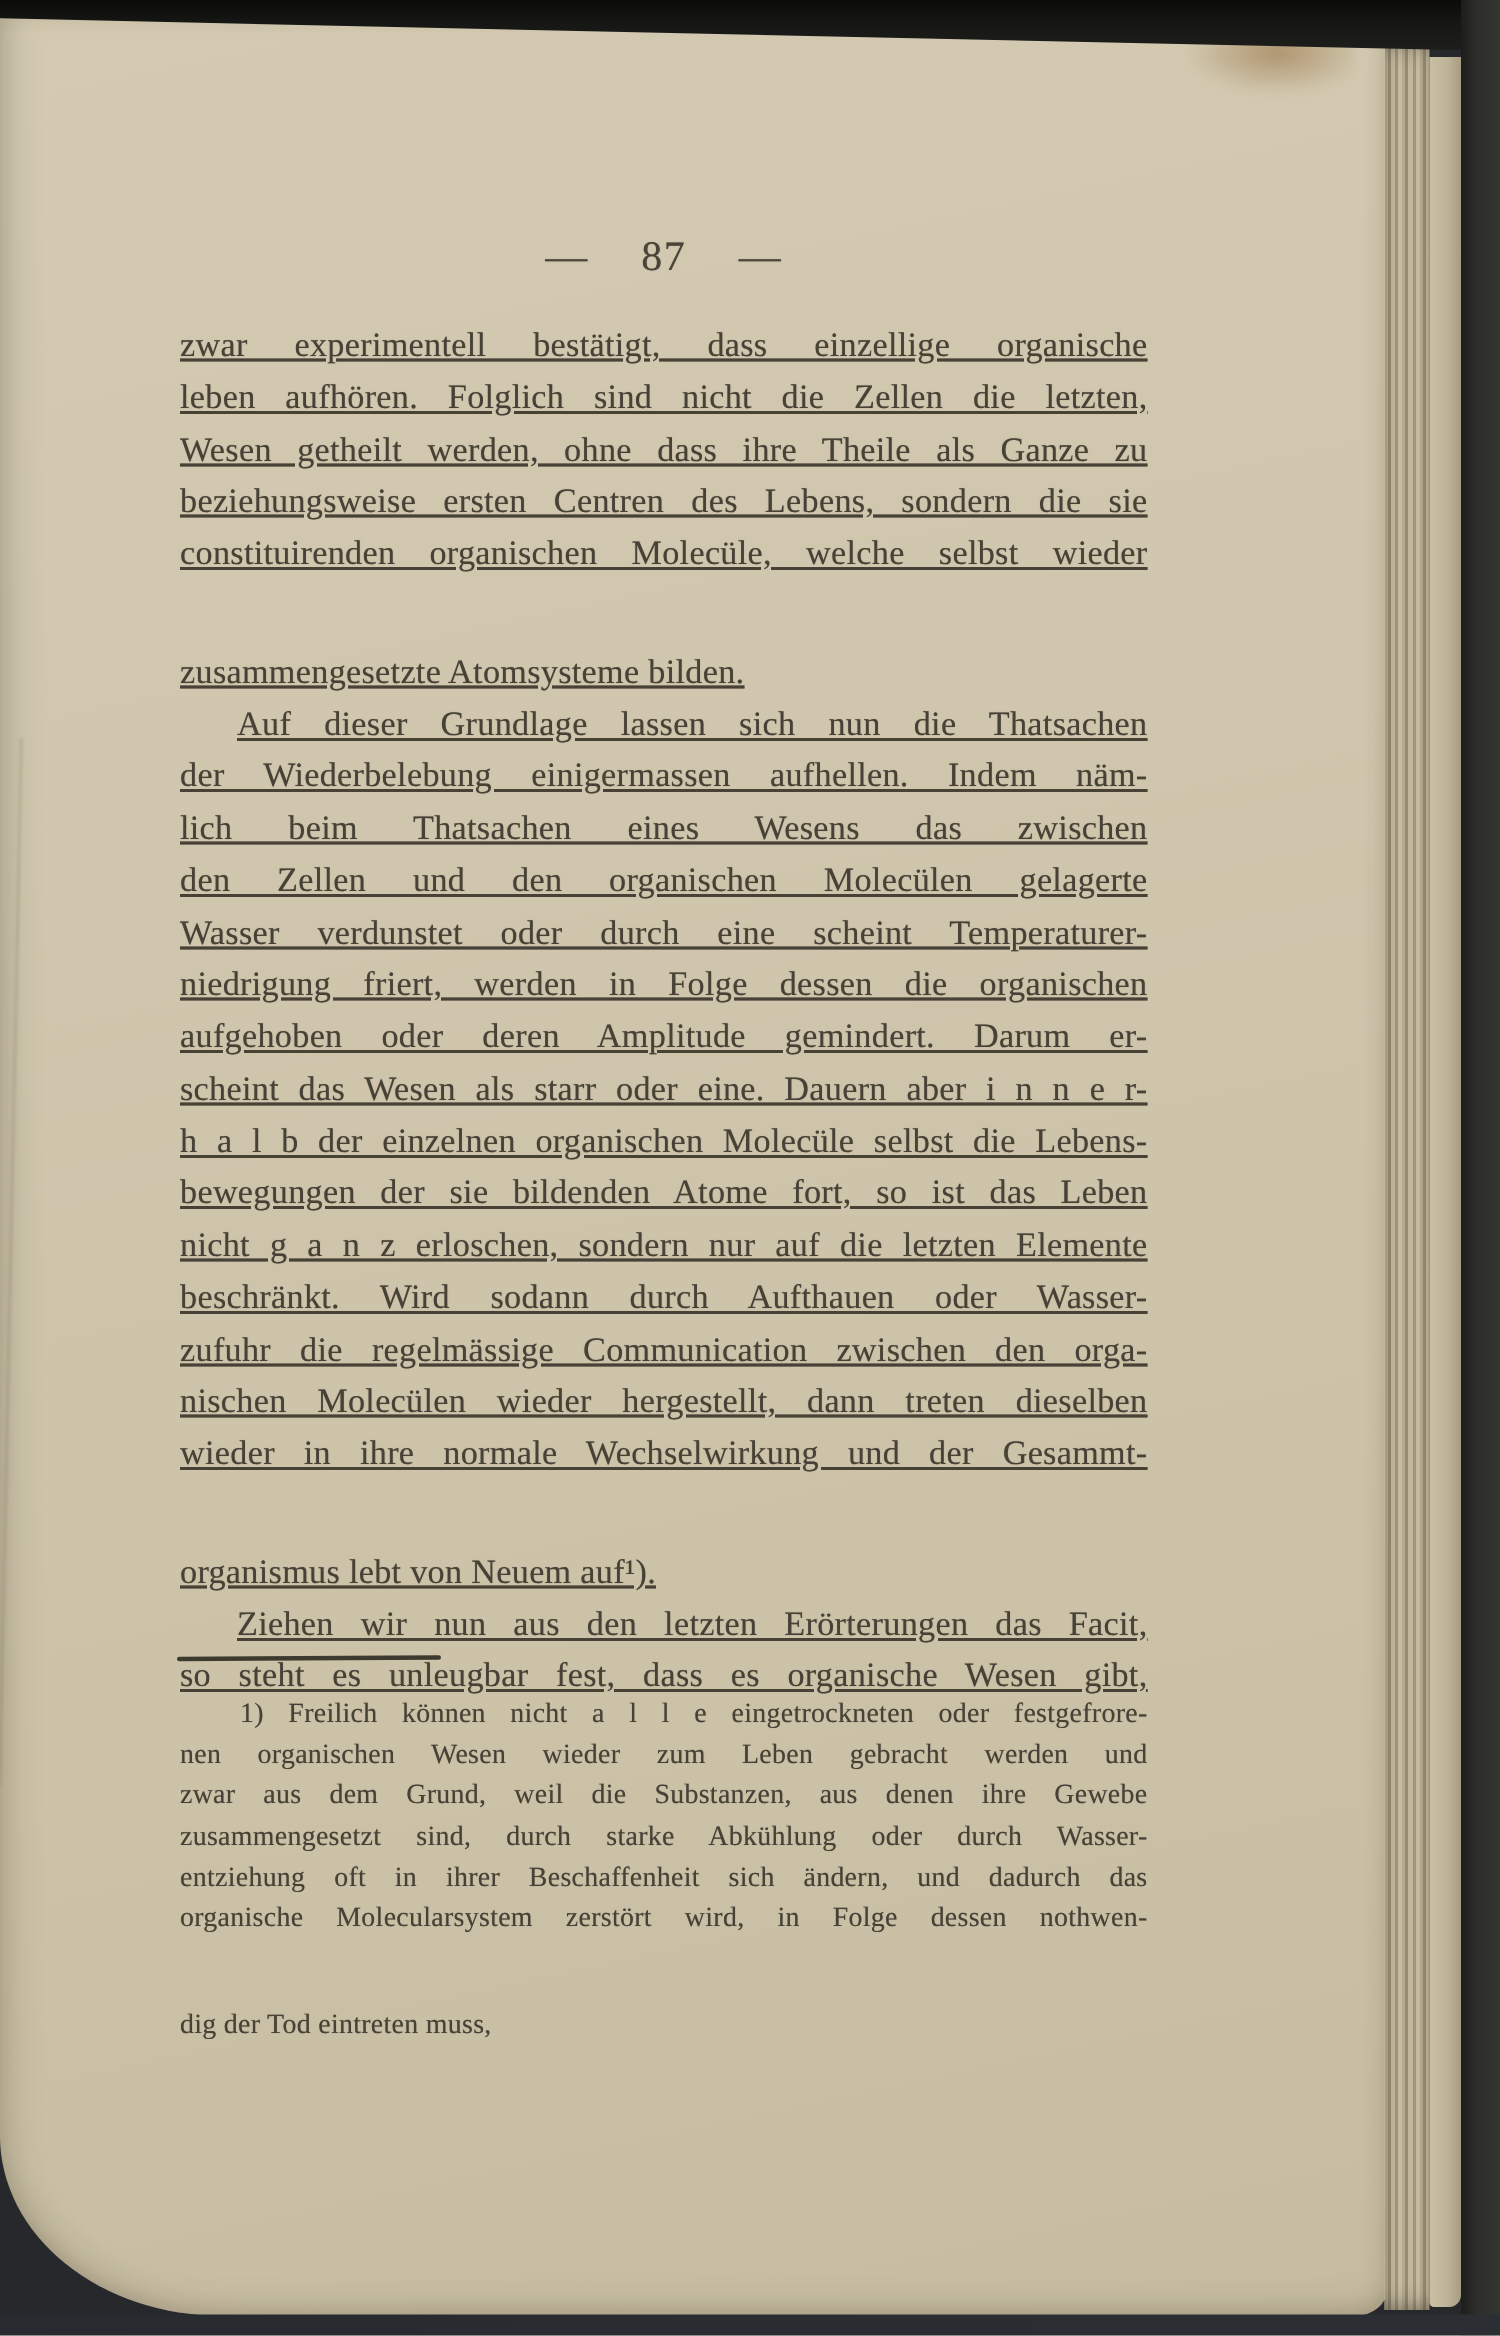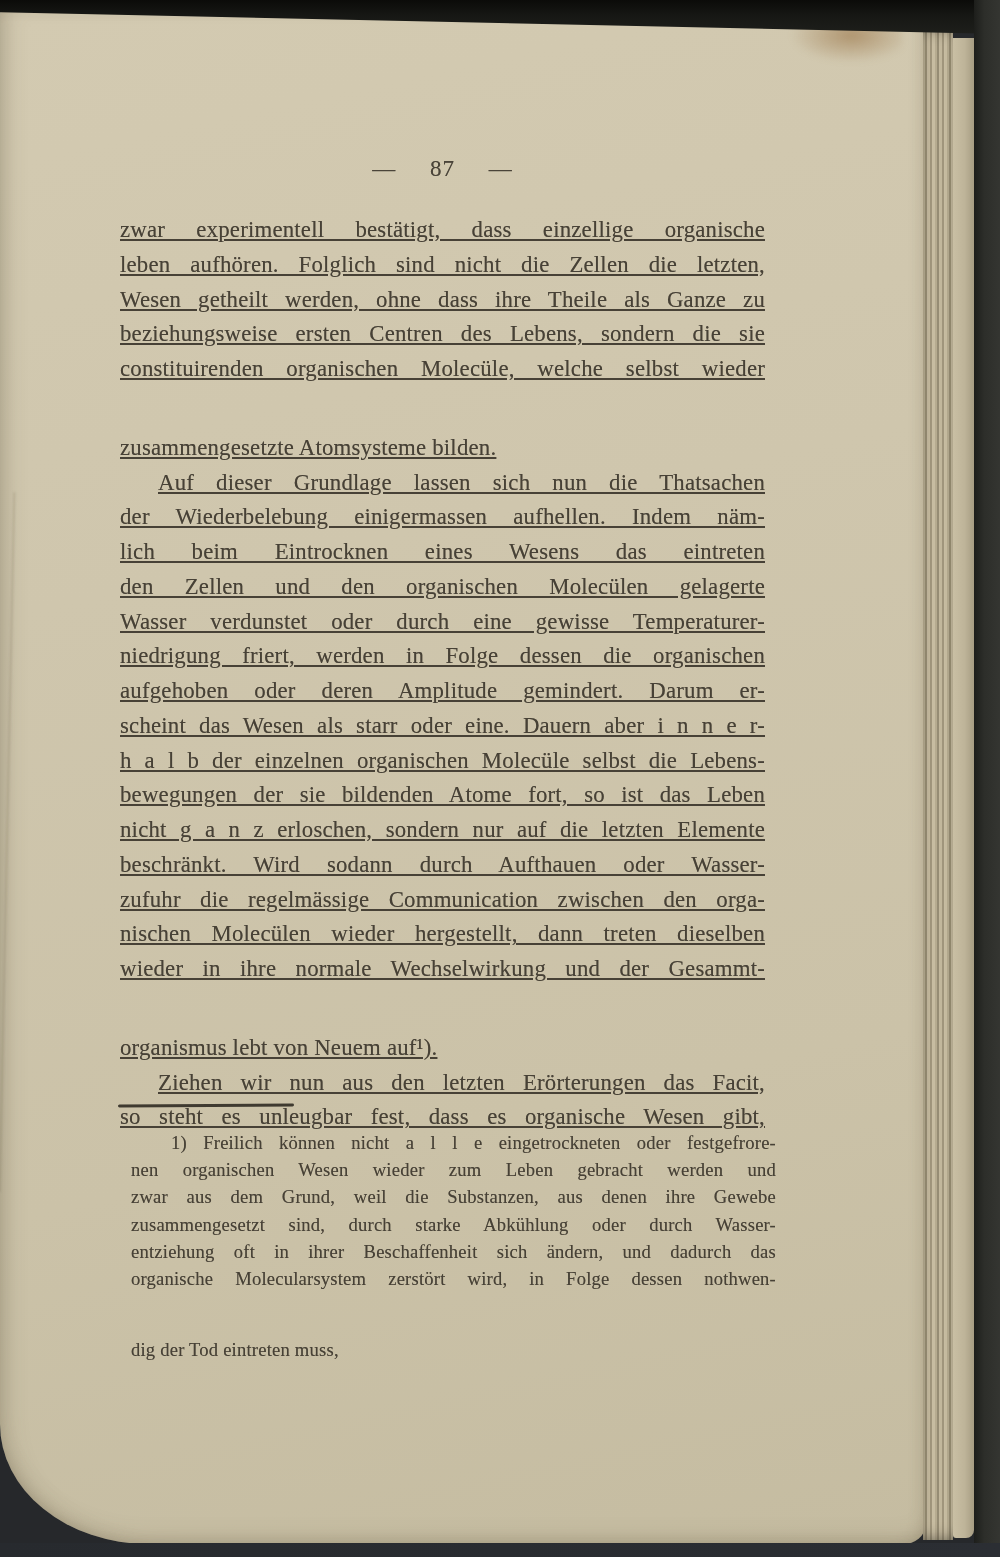--- a/index.html
+++ b/index.html
@@ -52,21 +52,21 @@
   .right-band{
     position:absolute;left:974px;top:0;width:26px;height:100%;
     background:linear-gradient(90deg,#1d1e1b 0%,#2d2e2a 40%,#343531 100%);
   }
   .bottom-band{
     position:absolute;left:0;top:1543px;width:100%;height:14px;
     background:linear-gradient(90deg,#272a2e 0%,#2b2e33 100%);
   }
   .page-header{
     position:absolute;left:120px;top:156px;width:645px;
-    text-align:center;font-size:23px;letter-spacing:1px;word-spacing:27px;
+    text-align:center;font-size:28px;letter-spacing:1px;word-spacing:27px;
     color:#4a4439;text-shadow:0 0 .6px rgba(71,65,54,.55);
   }
   .main-text{
     position:absolute;left:120px;top:213px;width:645px;
     font-size:22.8px;color:#474136;
     text-shadow:0 0 .6px rgba(71,65,54,.5);
     letter-spacing:.2px;
     text-decoration:underline;
   }
   .main-text .line{height:34.76px;line-height:34.76px;}
@@ -74,21 +74,21 @@
     text-align:justify;text-align-last:justify;
     overflow:visible;
   }
   .line.end{text-align-last:left;margin-top:44px;}
   .line.indent{text-indent:38px;}
   .footnote-rule{
     position:absolute;left:118px;top:1104px;width:176px;height:3px;
     background:#3f3a30;transform:rotate(-.3deg);border-radius:2px;
   }
   .footnote{
-    position:absolute;left:131px;top:1129px;width:645px;
+    position:absolute;left:120px;top:1129px;width:645px;
     font-size:18.6px;color:#474136;
     text-shadow:0 0 .5px rgba(71,65,54,.5);
     letter-spacing:.2px;
   }
   .footnote .line{height:27.2px;line-height:27.2px;}
   .footnote .line.indent{text-indent:40px;}
 </style>
 </head>
 <body>
 
@@ -109,23 +109,23 @@
 
   <div class="main-text">
       <div class="line">zwar experimentell bestätigt, dass einzellige organische</div>
       <div class="line">leben aufhören.  Folglich sind nicht die Zellen die letzten,</div>
       <div class="line">Wesen getheilt werden, ohne dass ihre Theile als Ganze zu</div>
       <div class="line">beziehungsweise ersten Centren des Lebens, sondern die sie</div>
       <div class="line">constituirenden organischen Molecüle, welche selbst wieder</div>
       <div class="line end">zusammengesetzte Atomsysteme bilden.</div>
       <div class="line indent">Auf dieser Grundlage lassen sich nun die Thatsachen</div>
       <div class="line">der Wiederbelebung einigermassen aufhellen.  Indem näm-</div>
-      <div class="line">lich beim Eintrocknen eines Wesens das eintreten</div>
+      <div class="line">lich beim Thatsachen eines Wesens das zwischen</div>
       <div class="line">den Zellen und den organischen Molecülen gelagerte</div>
-      <div class="line">Wasser verdunstet oder durch eine gewisse Temperaturer-</div>
+      <div class="line">Wasser verdunstet oder durch eine scheint Temperaturer-</div>
       <div class="line">niedrigung friert, werden in Folge dessen die organischen</div>
       <div class="line">aufgehoben oder deren Amplitude gemindert.  Darum er-</div>
       <div class="line">scheint das Wesen als starr oder eine. Dauern aber i n n e r-</div>
       <div class="line">h a l b der einzelnen organischen Molecüle selbst die Lebens-</div>
       <div class="line">bewegungen der sie bildenden Atome fort, so ist das Leben</div>
       <div class="line">nicht g a n z erloschen, sondern nur auf die letzten Elemente</div>
       <div class="line">beschränkt.  Wird sodann durch Aufthauen oder Wasser-</div>
       <div class="line">zufuhr die regelmässige Communication zwischen den orga-</div>
       <div class="line">nischen Molecülen wieder hergestellt, dann treten dieselben</div>
       <div class="line">wieder in ihre normale Wechselwirkung und der Gesammt-</div>

